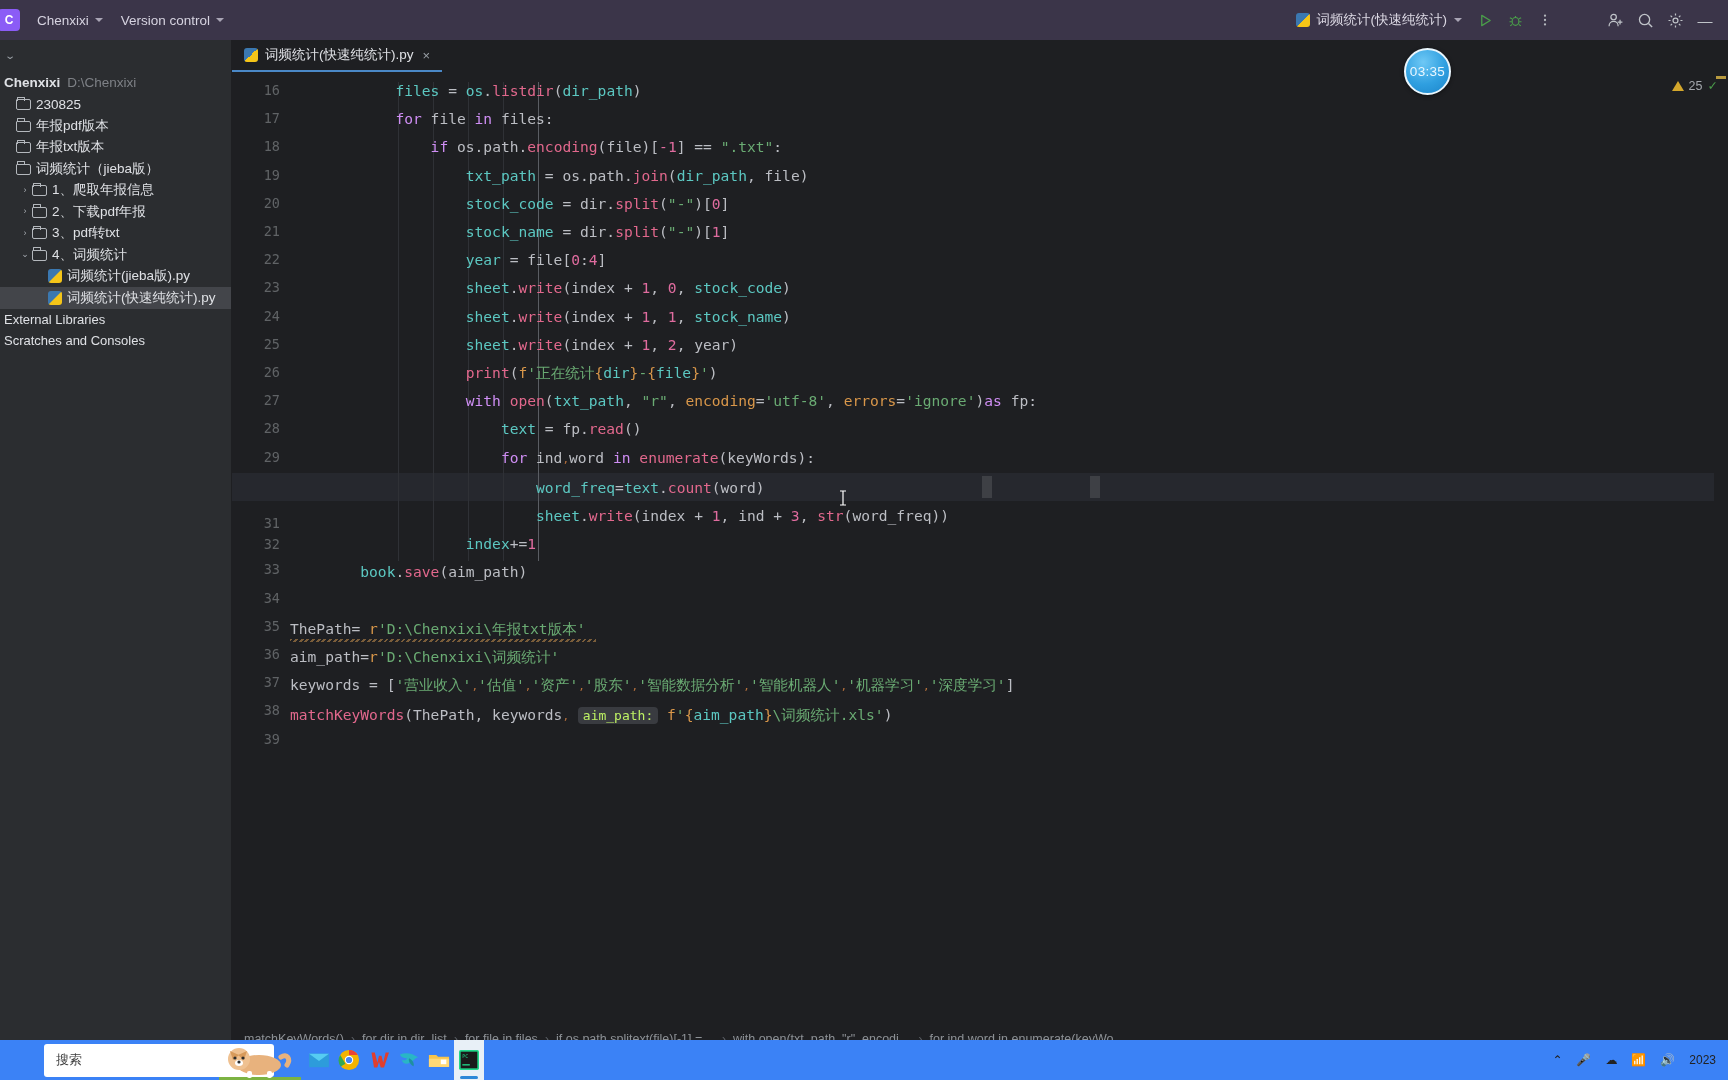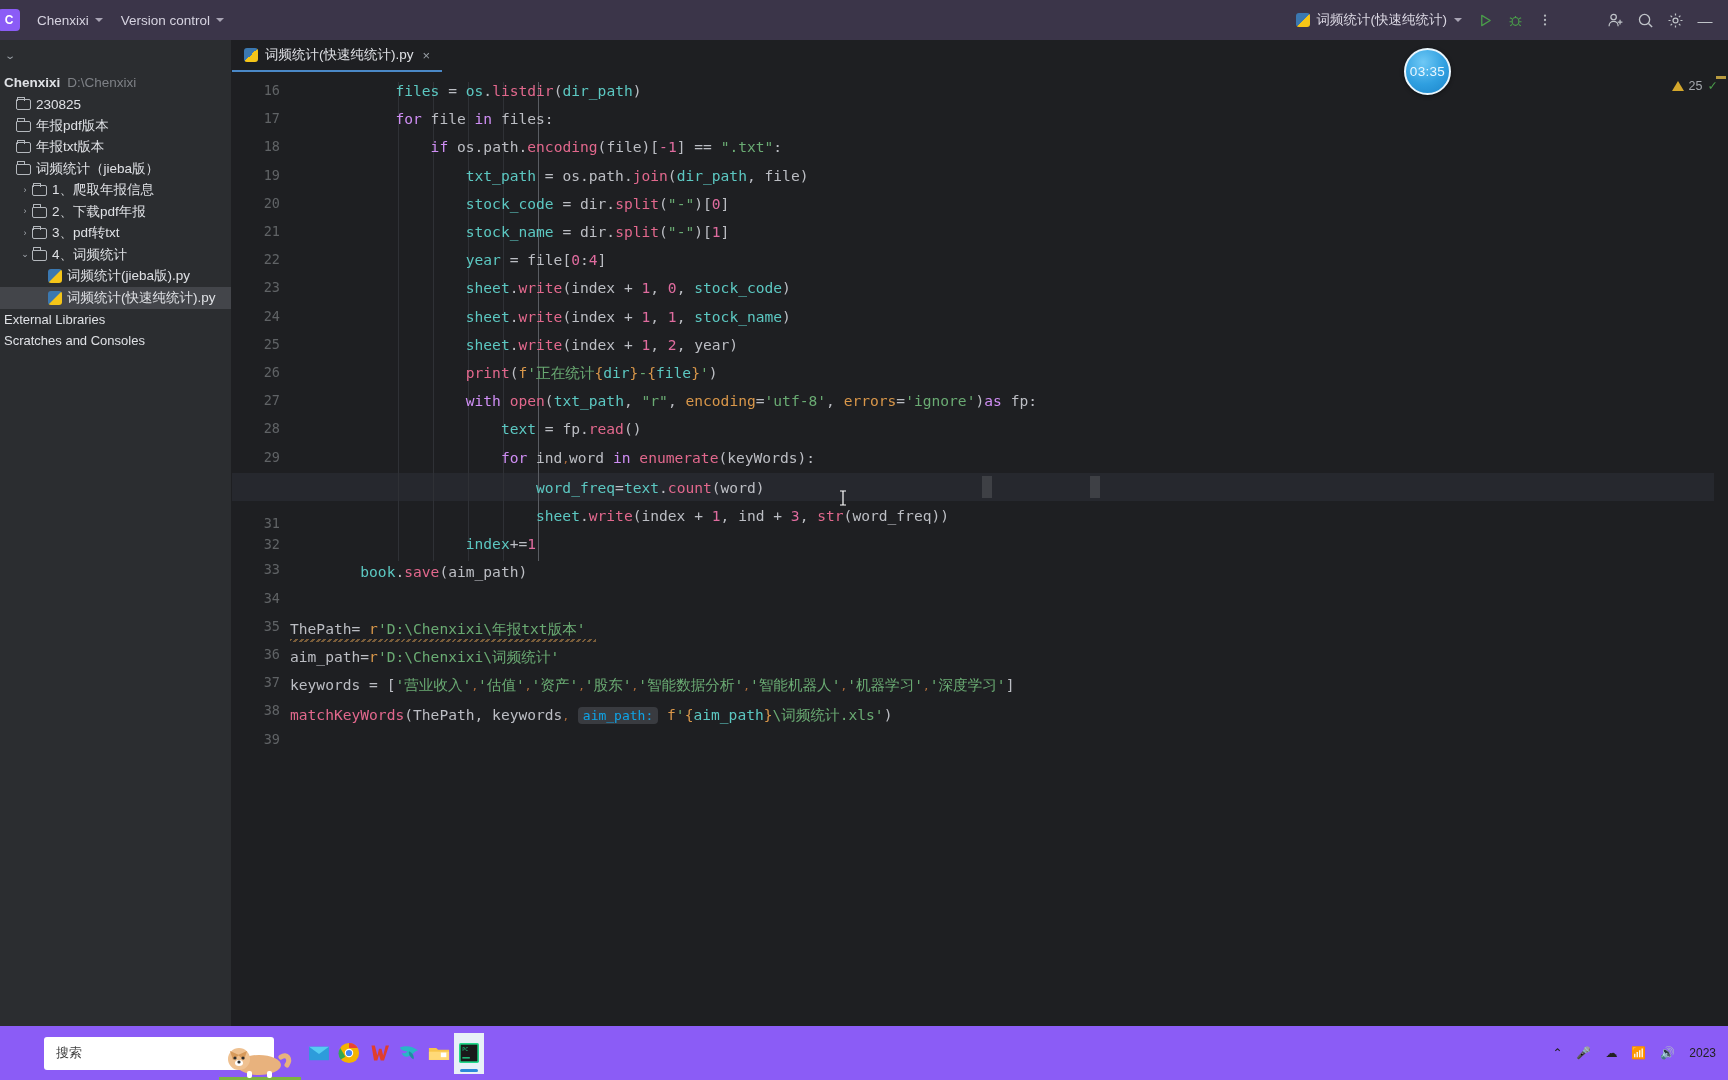--- a/index.html
+++ b/index.html
@@ -69,21 +69,21 @@
   }
   .kw    { color:#cf8ef4; }
   .fn    { color:#e2688d; }
   .var   { color:#5cc8c2; }
   .num   { color:#e06c9f; }
   .str   { color:#6aab73; }
   .param { color:#d9974a; }
   .brace { color:#d9974a; }
   .plainc{ color:#bcbec4; }
   .comma-ghost { color:#b5703c; font-size:11px; }
-  .inlay { background:#393b40; color:#0ea5e9; border-radius:4px; padding:1px 5px; font-size:13px; }
+  .inlay { background:#393b40; color:#bef264; border-radius:4px; padding:1px 5px; font-size:13px; }
 
   .hl-line { position:absolute; left:0; right:0; height:28.2px; background:#26282e; z-index:1; }
   .brkt { position:absolute; background:#3e4045; z-index:1; }
   .squiggle { position:absolute; height:3px; z-index:3;
     background-image:repeating-linear-gradient(135deg,#7a5d3a 0 2px, transparent 2px 4px); }
   .indent-guide { position:absolute; width:1px; background:#2f3136; z-index:1; }
   .indent-guide.active { background:#5a5d63; }
 
   .mouse-cursor { position:absolute; z-index:30; width:10px; height:16px; }
 
@@ -109,21 +109,21 @@
   
   .timer {
     position:absolute; top:48px; left:1404px; width:47px; height:47px; border-radius:50%;
     background:radial-gradient(circle at 40% 28%, #6ec8f5 0%, #2f9fe0 55%, #1b84c9 100%);
     border:2.5px solid #eaf6fd; display:flex; align-items:center; justify-content:center;
     color:#eaf7ff; font-size:13.5px; letter-spacing:.3px; z-index:40;
     box-shadow:0 1px 4px rgba(0,0,0,.45);
   }
 
   
-  .taskbar { position:absolute; left:0; bottom:0; width:1728px; height:54px; background:#8b5cf6; display:flex; align-items:center; z-index:50;}
+  .taskbar { position:absolute; left:0; bottom:0; width:1728px; height:40px; background:#3b82f6; display:flex; align-items:center; z-index:50;}
   .tb-search { width:230px; height:33px; margin-left:44px; background:#fff; border-radius:3px; display:flex; align-items:center; padding-left:12px; color:#3d3d3d; font-size:13px; position:relative; overflow:hidden;}
   .dog { position:absolute; left:215px; bottom:0px; width:90px; height:41px; z-index:2;}
   .tray { margin-left:auto; display:flex; align-items:center; gap:14px; padding-right:12px; color:#222; font-size:12px;}
   .tk-ico { width:30px; height:41px; display:flex; align-items:center; justify-content:center; position:relative;}
   .tk-ico.active:after{ content:""; position:absolute; bottom:2px; left:6px; right:6px; height:3px; background:#2b88d8; border-radius:2px;}
   .tk-ico.pycharm { background:#e8f0f7; }
 </style>
 </head>
 <body>
 

